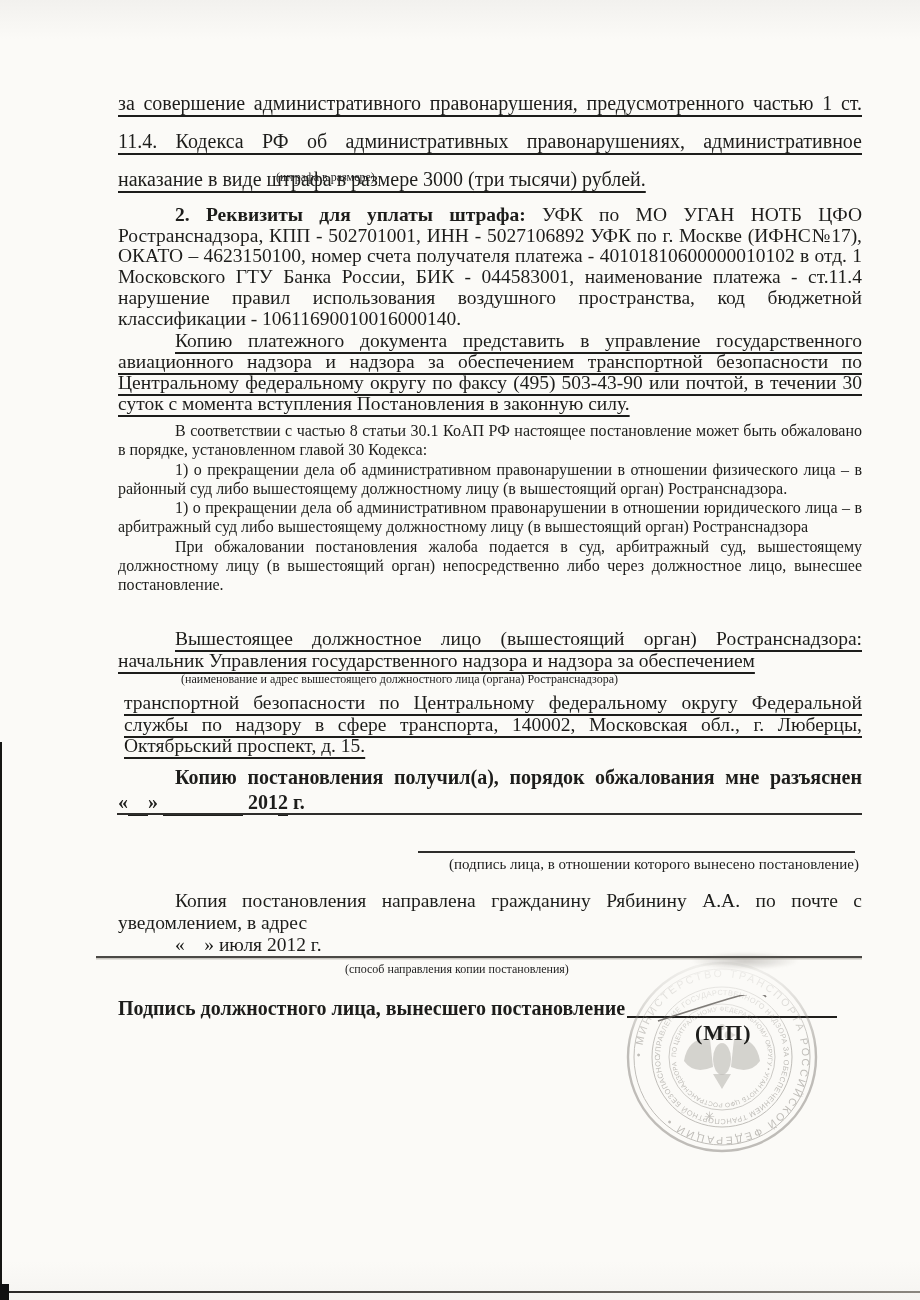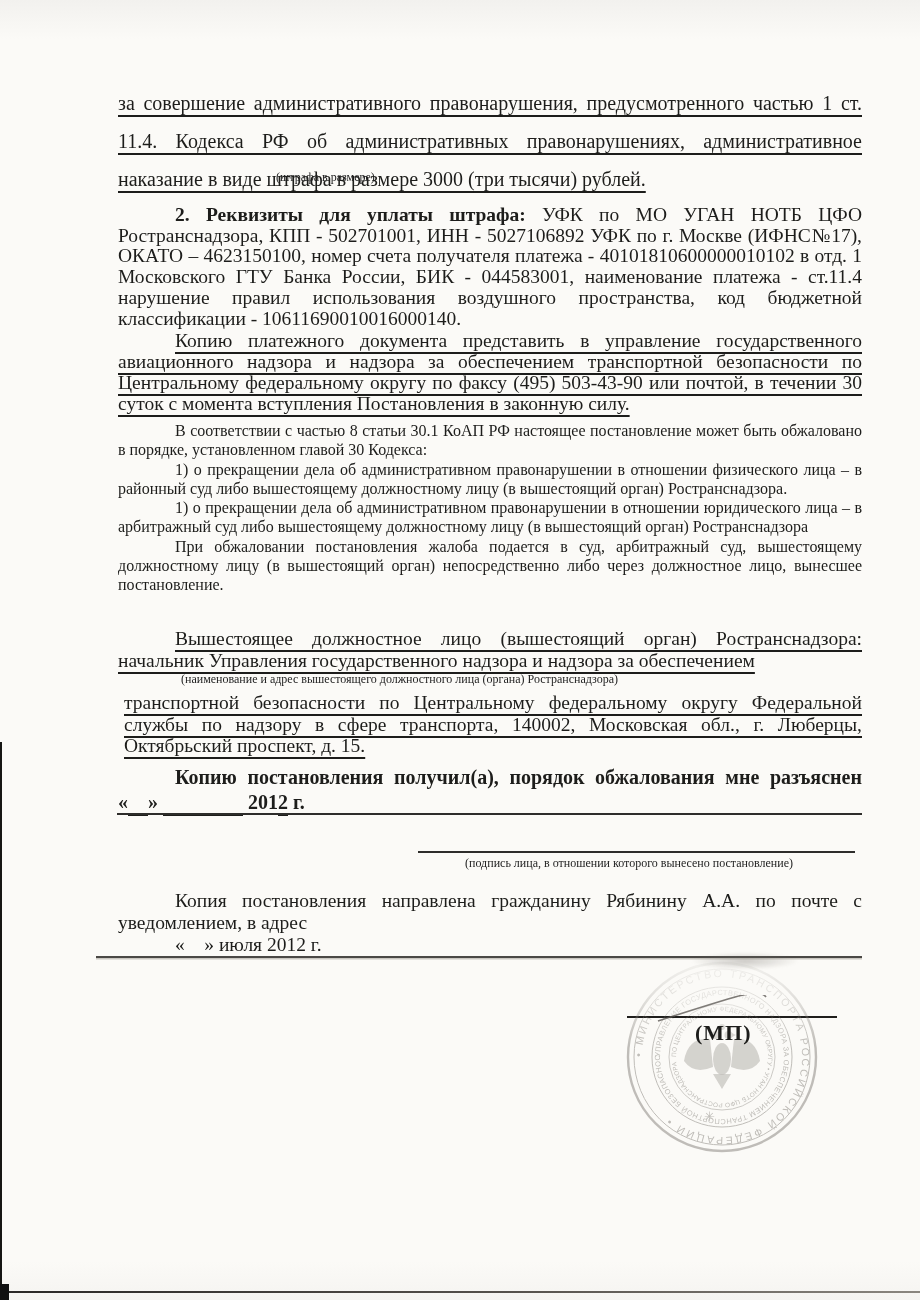--- a/index.html
+++ b/index.html
@@ -67,31 +67,33 @@
 
   <div class="abs content b" style="top:791px;font-size:20px;">
     <span>«</span><span class="u">&nbsp;&nbsp;&nbsp;&nbsp;</span><span>»</span>
     <span class="u">&nbsp;&nbsp;&nbsp;&nbsp;&nbsp;&nbsp;&nbsp;&nbsp;&nbsp;&nbsp;&nbsp;&nbsp;&nbsp;&nbsp;&nbsp;&nbsp;</span>
     <span>201</span><span class="u">2</span><span> г.</span>
   </div>
 
   <div class="abs rule" style="left:117px;top:813px;width:745px;"></div>
 
   <div class="abs rule" style="left:418px;top:851px;width:437px;"></div>
-  <div class="abs caption" style="left:411px;top:856px;width:436px;text-align:center;font-size:12px;">(подпись лица, в отношении которого вынесено постановление)</div>
+  <div class="abs caption" style="left:436px;top:856px;width:436px;text-align:center;font-size:15px;">(подпись лица, в отношении которого вынесено постановление)</div>
 
   <div class="abs content justify body-fs indent" style="top:890px;line-height:21.7px;">Копия постановления направлена гражданину Рябинину А.А. по почте с уведомлением, в адрес</div>
 
   <div class="abs body-fs" style="left:175px;top:935px;">
     <span>«</span><span class="u">&nbsp;&nbsp;&nbsp;&nbsp;</span><span>»</span>
     <span class="u">июля</span><span> 201</span><span class="u">2</span><span> г.</span>
   </div>
 
   <div class="abs rule-soft" style="left:96px;top:956px;width:766px;"></div>
+  <div class="abs caption" style="left:345px;top:962px;">(способ направления копии постановления)</div>
 
+  <div class="abs b" style="left:118px;top:997px;font-size:20px;">Подпись должностного лица, вынесшего постановление</div>
 
   <div class="abs" style="left:627px;top:1016px;width:210px;border-top:2.5px solid #1f1e1c;height:0;"></div>
 
   <svg class="abs" style="left:623px;top:958px;" width="198" height="198" viewBox="-99 -99 198 198">
     <defs>
       <linearGradient id="fadeGrad" x1="0" y1="0" x2="0" y2="1">
         <stop offset="0" stop-color="#1b1b1b"></stop>
         <stop offset="0.22" stop-color="#777"></stop>
         <stop offset="0.45" stop-color="#fff"></stop>
         <stop offset="1" stop-color="#fff"></stop>

